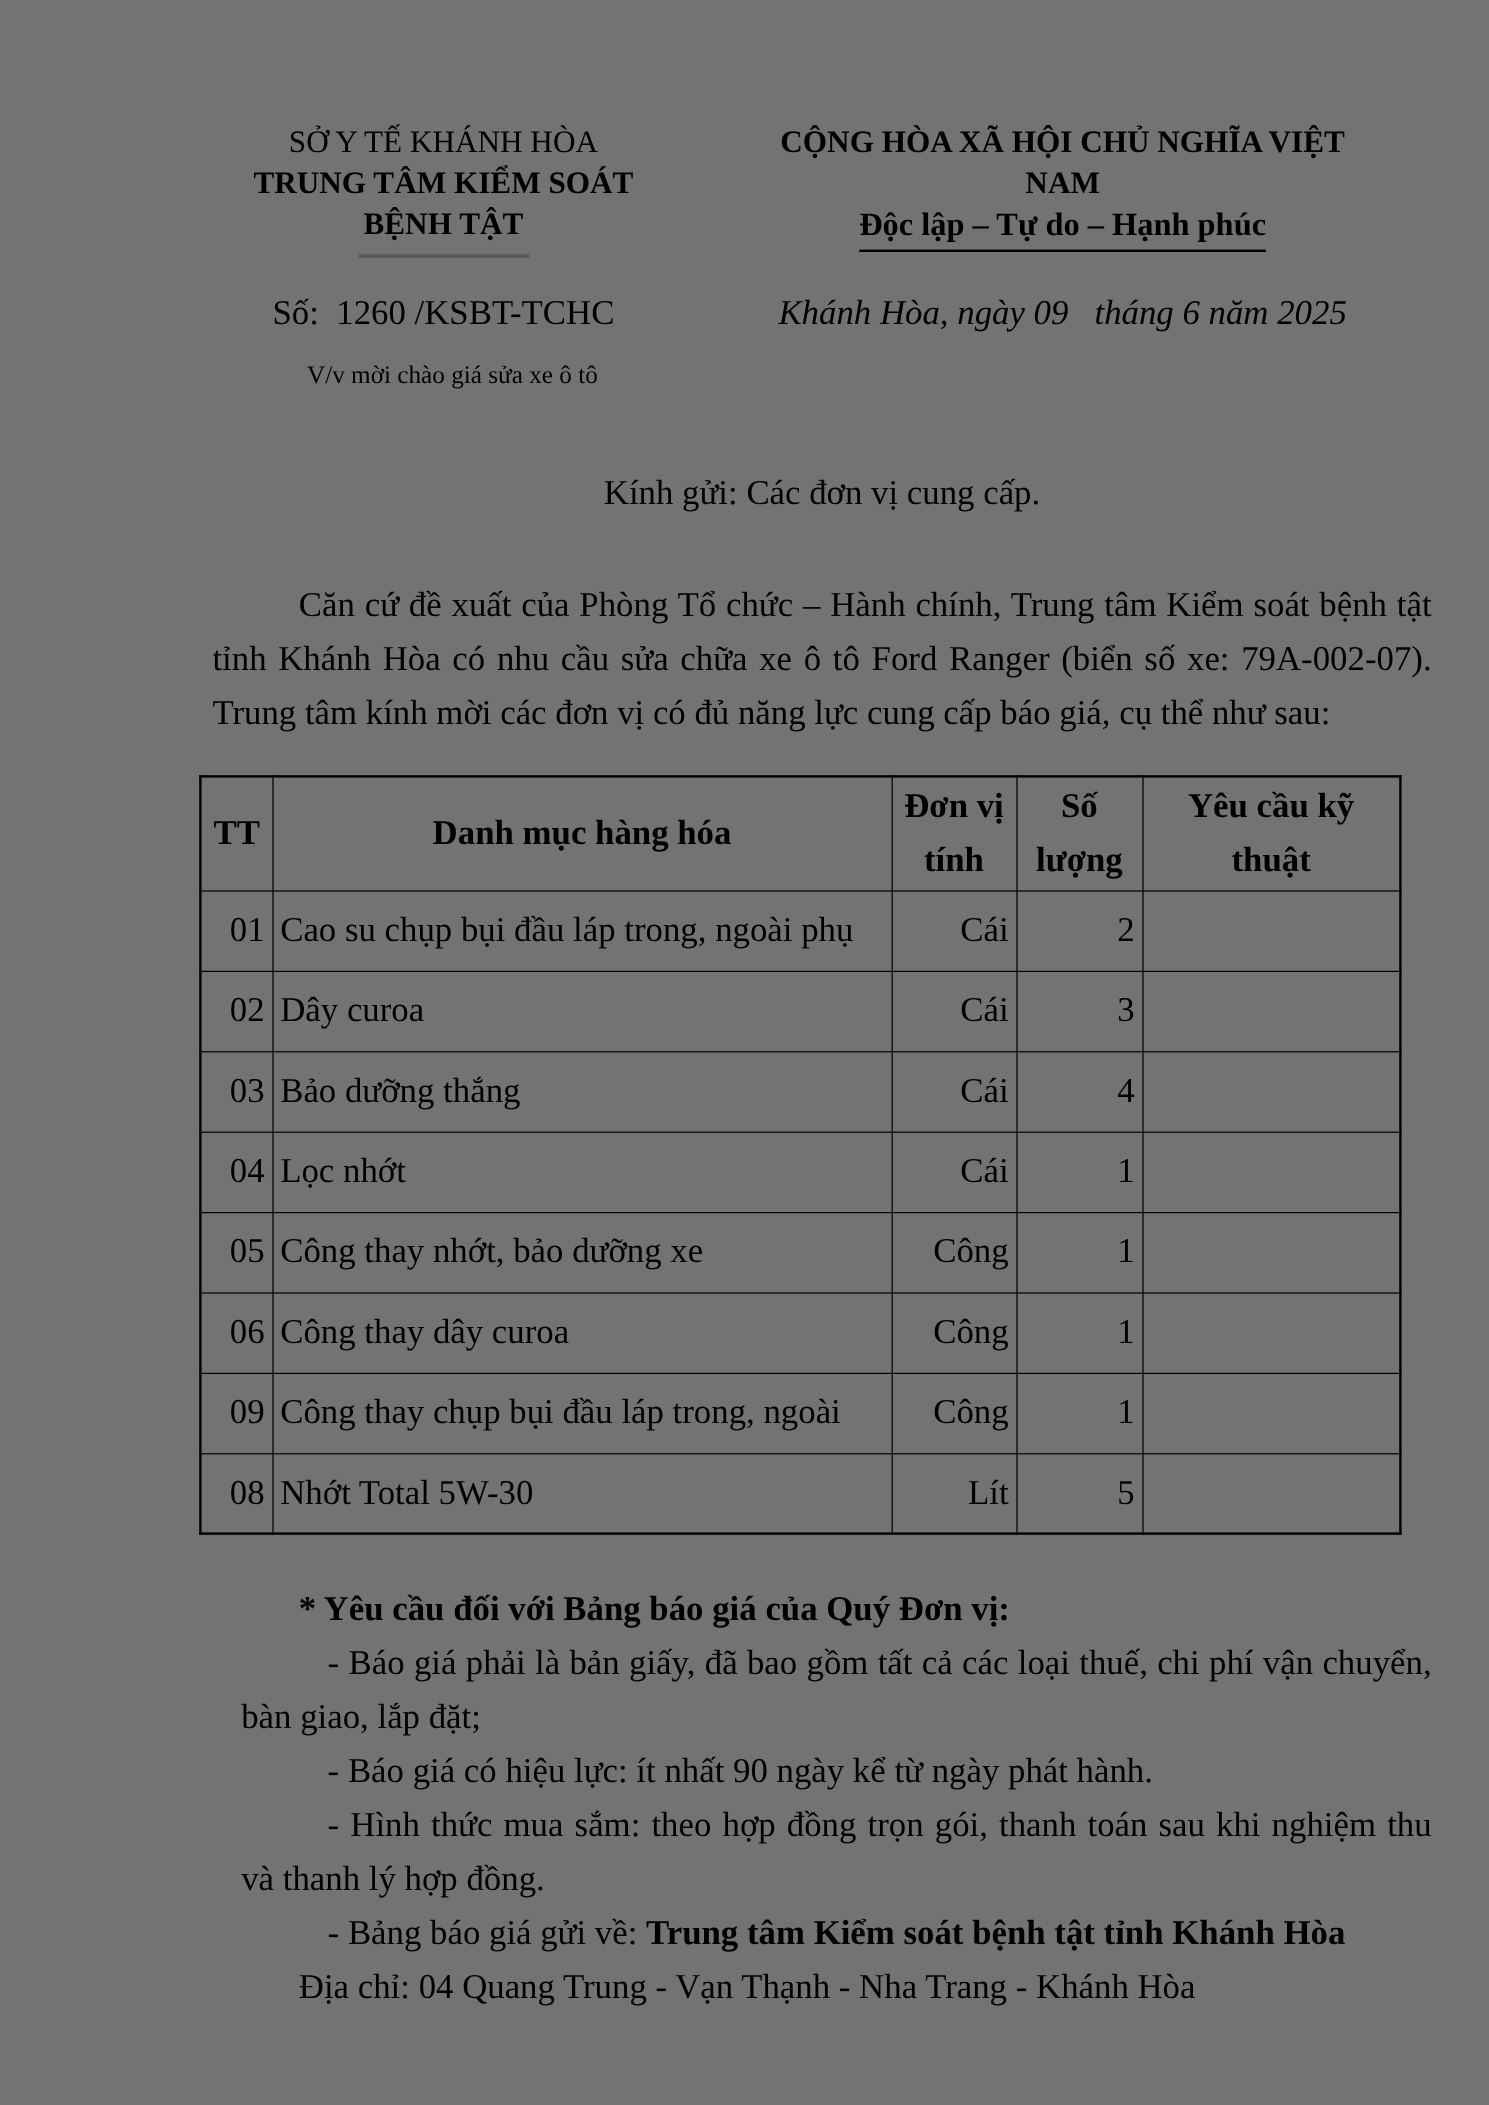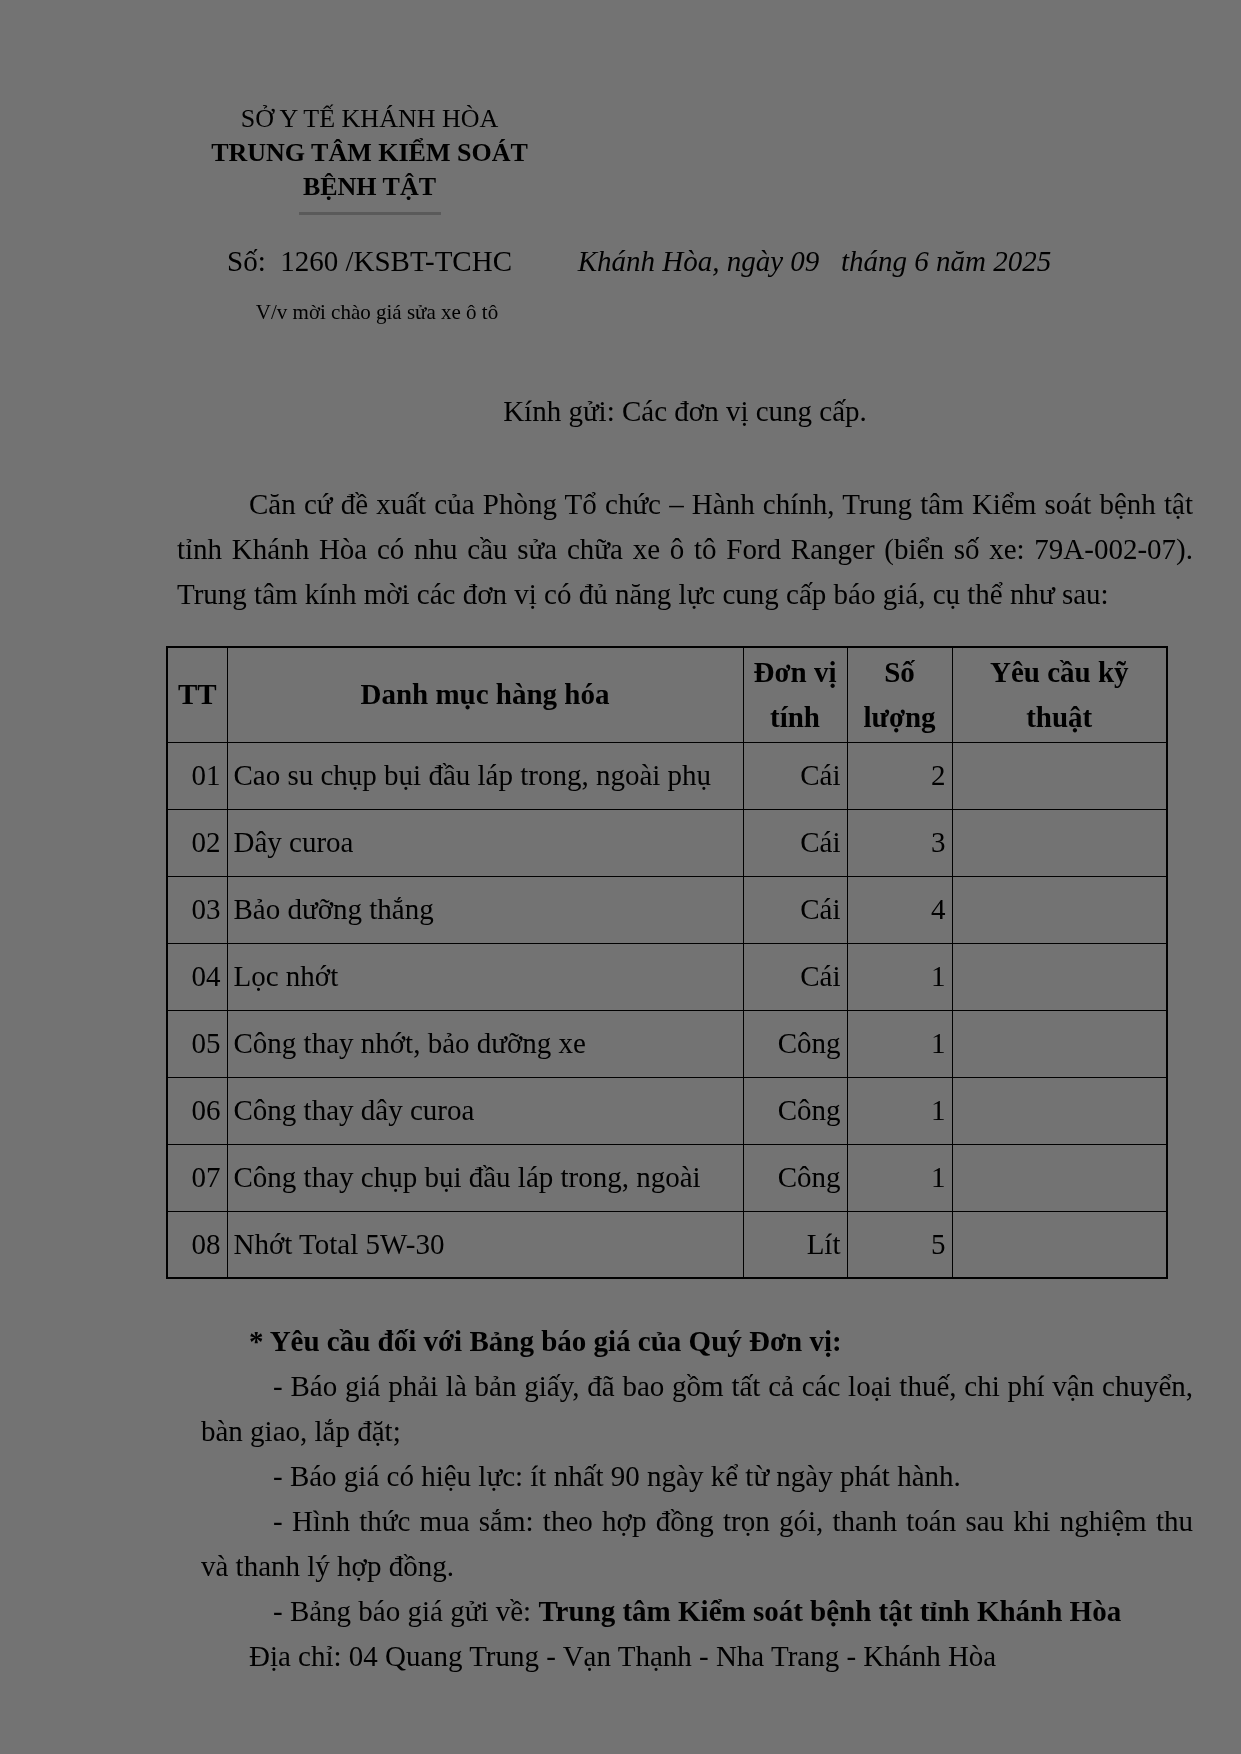--- a/index.html
+++ b/index.html
@@ -19,21 +19,21 @@
   
   .nat-header{display:flex;justify-content:space-between;align-items:flex-start;padding-right:55px;}
   .nh-left{width:385px;text-align:center;font-size:26px;line-height:1.3;}
   .nh-right{width:505px;text-align:center;font-size:26px;line-height:1.3;}
   .org-sup{font-weight:normal;}
   .org-main{font-weight:bold;}
   .org-rule{width:142px;height:3px;margin:9px auto 0 auto;}
   .motto{font-weight:bold;font-size:27px;display:inline-block;border-bottom:2.5px solid #000;padding-bottom:3px;}
   .republic{font-weight:bold;}
   
-  .ref-row{display:flex;align-items:flex-start;padding-right:55px;margin-top:24px;}
+  .ref-row{display:flex;justify-content:space-between;align-items:flex-start;padding-right:55px;margin-top:24px;}
   .ref-left{width:385px;text-align:center;}
   .ref-right{width:505px;text-align:center;font-style:italic;}
   .subject-row{margin-top:12px;}
   .subject{width:400px;text-align:center;font-size:21px;}
   
   .salutation{text-align:center;margin-top:60px;}
   
   .intro{margin-top:48px;text-align:justify;text-indent:72px;}
   
   table.quote{
@@ -68,20 +68,24 @@
 </head>
 <body>
 
 <div class="page" style="color: rgb(0, 0, 0);">
 
   <div class="nat-header">
     <div class="nh-left">
       <div class="org-sup">SỞ Y TẾ KHÁNH HÒA</div>
       <div class="org-main">TRUNG TÂM KIỂM SOÁT BỆNH TẬT</div>
       <div class="org-rule" style="background: rgb(90, 90, 90);"></div>
+    </div>
+    <div class="nh-right">
+      <div class="republic">CỘNG HÒA XÃ HỘI CHỦ NGHĨA VIỆT NAM</div>
+      <div><span class="motto">Độc lập – Tự do – Hạnh phúc</span></div>
     </div>
   </div>
 
   <div class="ref-row">
     <div class="ref-left">Số:&nbsp; 1260 /KSBT-TCHC</div>
     <div class="ref-right">Khánh Hòa, ngày 09&nbsp;&nbsp; tháng 6 năm 2025</div>
   </div>
 
   <div class="subject-row">
     <div class="subject">V/v mời chào giá sửa xe ô tô</div>
@@ -145,21 +149,21 @@
         <td class="c-spec"></td>
       </tr>
       <tr>
         <td class="c-tt">06</td>
         <td class="c-name">Công thay dây curoa</td>
         <td class="c-unit">Công</td>
         <td class="c-qty">1</td>
         <td class="c-spec"></td>
       </tr>
       <tr>
-        <td class="c-tt">07</td>
+        <td class="c-tt">09</td>
         <td class="c-name">Công thay chụp bụi đầu láp trong, ngoài</td>
         <td class="c-unit">Công</td>
         <td class="c-qty">1</td>
         <td class="c-spec"></td>
       </tr>
       <tr>
         <td class="c-tt">08</td>
         <td class="c-name">Nhớt Total 5W-30</td>
         <td class="c-unit">Lít</td>
         <td class="c-qty">5</td>

